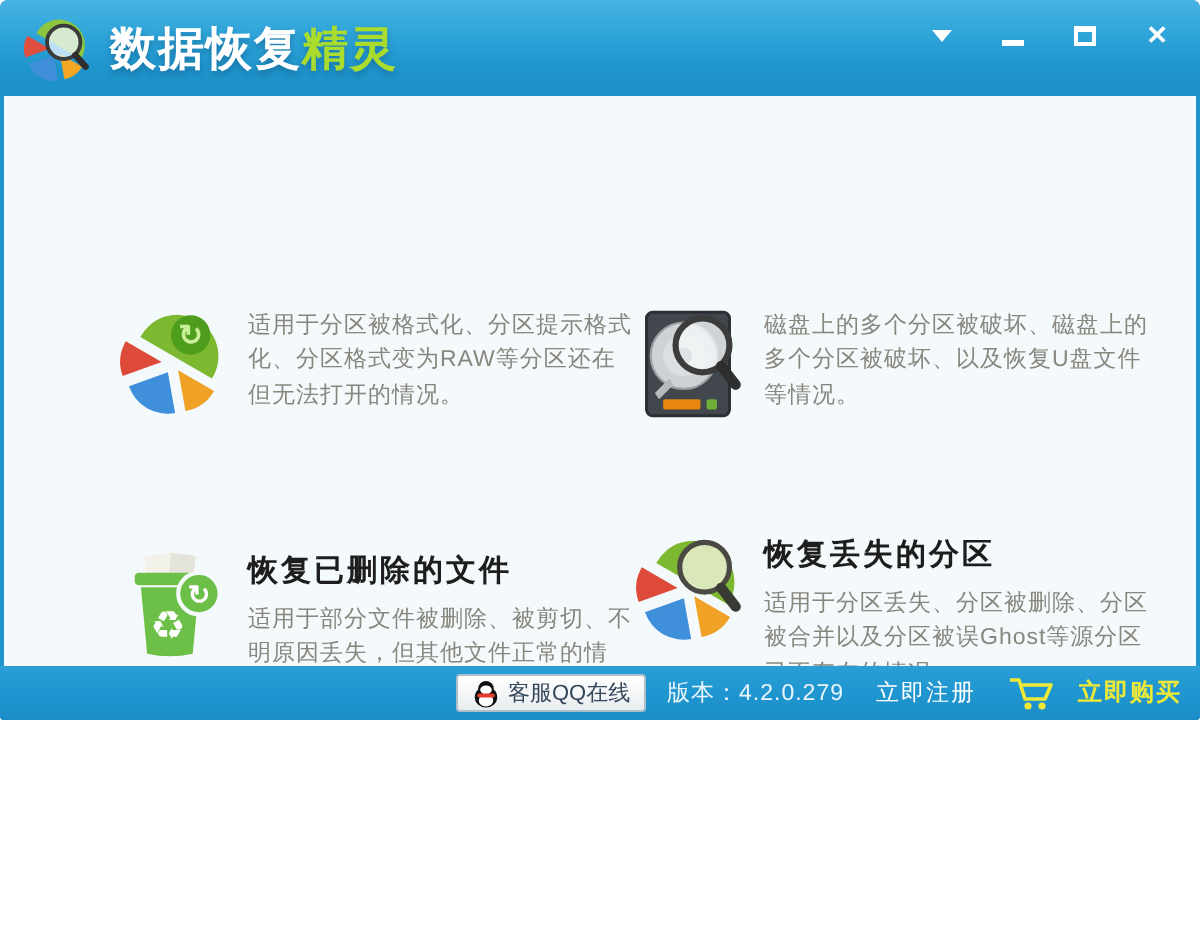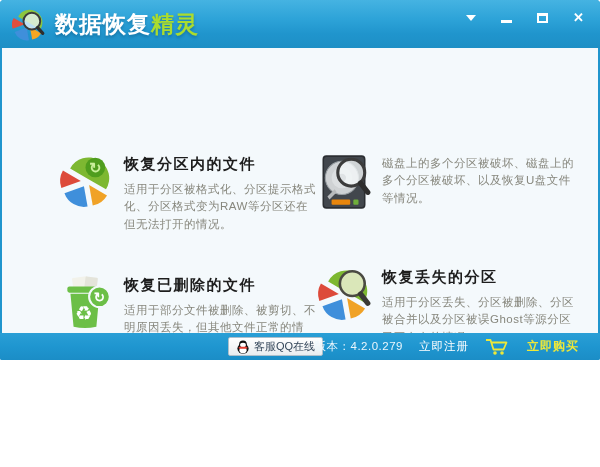--- a/index.html
+++ b/index.html
@@ -46,24 +46,24 @@
     display:flex; align-items:center; color:#eaf6fc; font-size:11.5px;
   }
   .sb-left { margin-left:10px; letter-spacing:.5px; }
   .qq-btn {
     position:absolute; left:228px; top:4px; height:19px;
     background:linear-gradient(180deg,#ffffff,#e9edf0);
     border:1px solid #aebfca; border-radius:2px;
     display:flex; align-items:center; gap:4px; padding:0 7px;
     color:#35475a; font-size:11px; cursor:pointer;
   }
-  .sb-right { position:absolute; right:21px; top:0; height:27px; display:flex; align-items:center; gap:16px; }
+  .sb-right { position:absolute; right:9px; top:0; height:27px; display:flex; align-items:center; gap:16px; }
   .version { letter-spacing:.5px; }
   .register { color:#ffffff; cursor:pointer; letter-spacing:1px; }
-  .buy { display:flex; align-items:center; gap:18px; cursor:pointer; }
+  .buy { display:flex; align-items:center; gap:11px; cursor:pointer; }
   .buy-label { color:#eee838; font-weight:bold; font-size:12px; letter-spacing:1px; }
 </style>
 </head>
 <body>
 
 <div class="window">
 
   <div class="titlebar">
     <svg class="logo" viewBox="0 0 56 56">
       <path d="M30,25 L12.7,15 A20,20 0 1 1 47.3,35 Z" fill="#8cc63f"></path>
@@ -93,21 +93,20 @@
     <div class="option opt-1">
       <svg class="opt-icon" viewBox="0 0 56 56">
         <path d="M30,25 L12.7,15 A20,20 0 1 1 47.3,35 Z" fill="#7db831"></path>
         <path d="M31,31 L48.3,41 A20,20 0 0 1 34.5,50.7 Z" fill="#f0a226"></path>
         <path d="M26,32 L29.5,51.7 A20,20 0 0 1 7.2,38.8 Z" fill="#3f8fdb"></path>
         <path d="M23,27 L4.2,33.8 A20,20 0 0 1 5.7,17 Z" fill="#dd4a3a"></path>
         <circle cx="37" cy="14" r="9.5" fill="#4f9d1d"></circle>
         <text x="37" y="19" font-size="14" font-weight="bold" fill="#c9ef9a" text-anchor="middle" font-family="Liberation Sans, sans-serif">↻</text>
       </svg>
       <div class="opt-text">
-        <div class="opt-title">恢复分区内的文件</div>
         <div class="opt-desc">适用于分区被格式化、分区提示格式化、分区格式变为RAW等分区还在但无法打开的情况。</div>
       </div>
     </div>
 
     <div class="option opt-2">
       <svg class="opt-icon" viewBox="0 0 56 56">
         <rect x="8" y="3" width="40" height="50" rx="3" fill="#42474d" stroke="#2b2e32" stroke-width="1.5"></rect>
         <circle cx="26" cy="24" r="16" fill="#cfd2d4" stroke="#9aa0a4" stroke-width="1"></circle>
         <circle cx="26" cy="24" r="10" fill="#dcdfe1"></circle>
         <circle cx="26" cy="24" r="4" fill="#8d9296"></circle>

